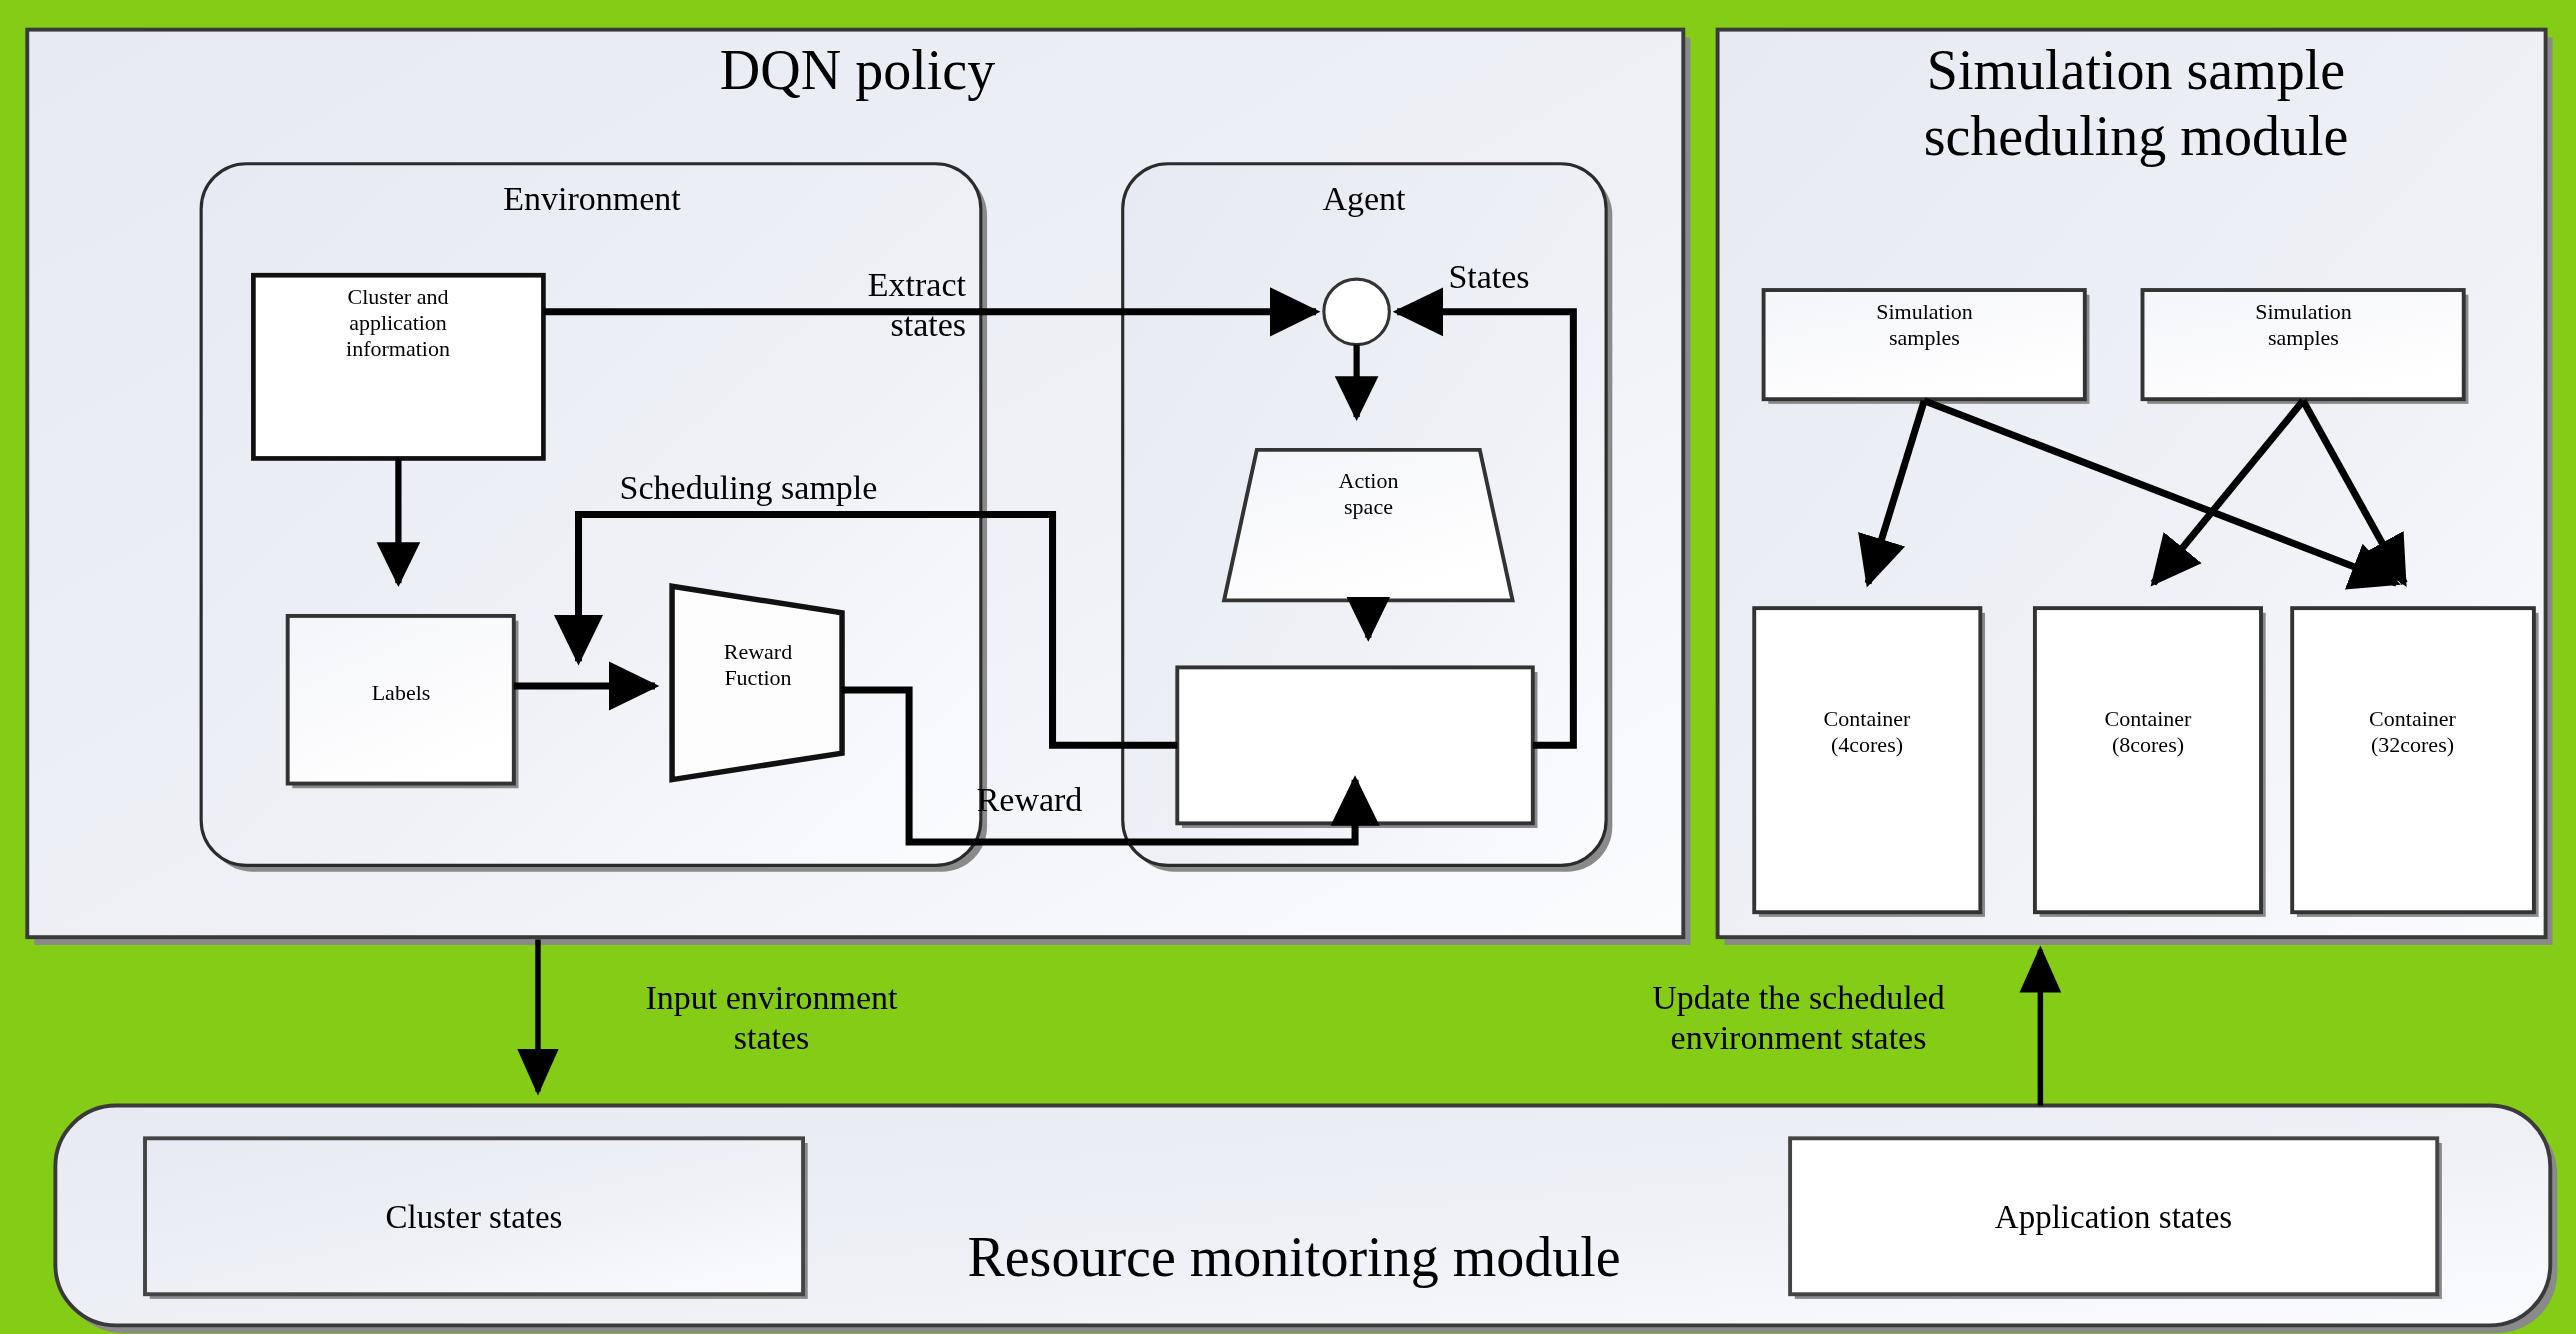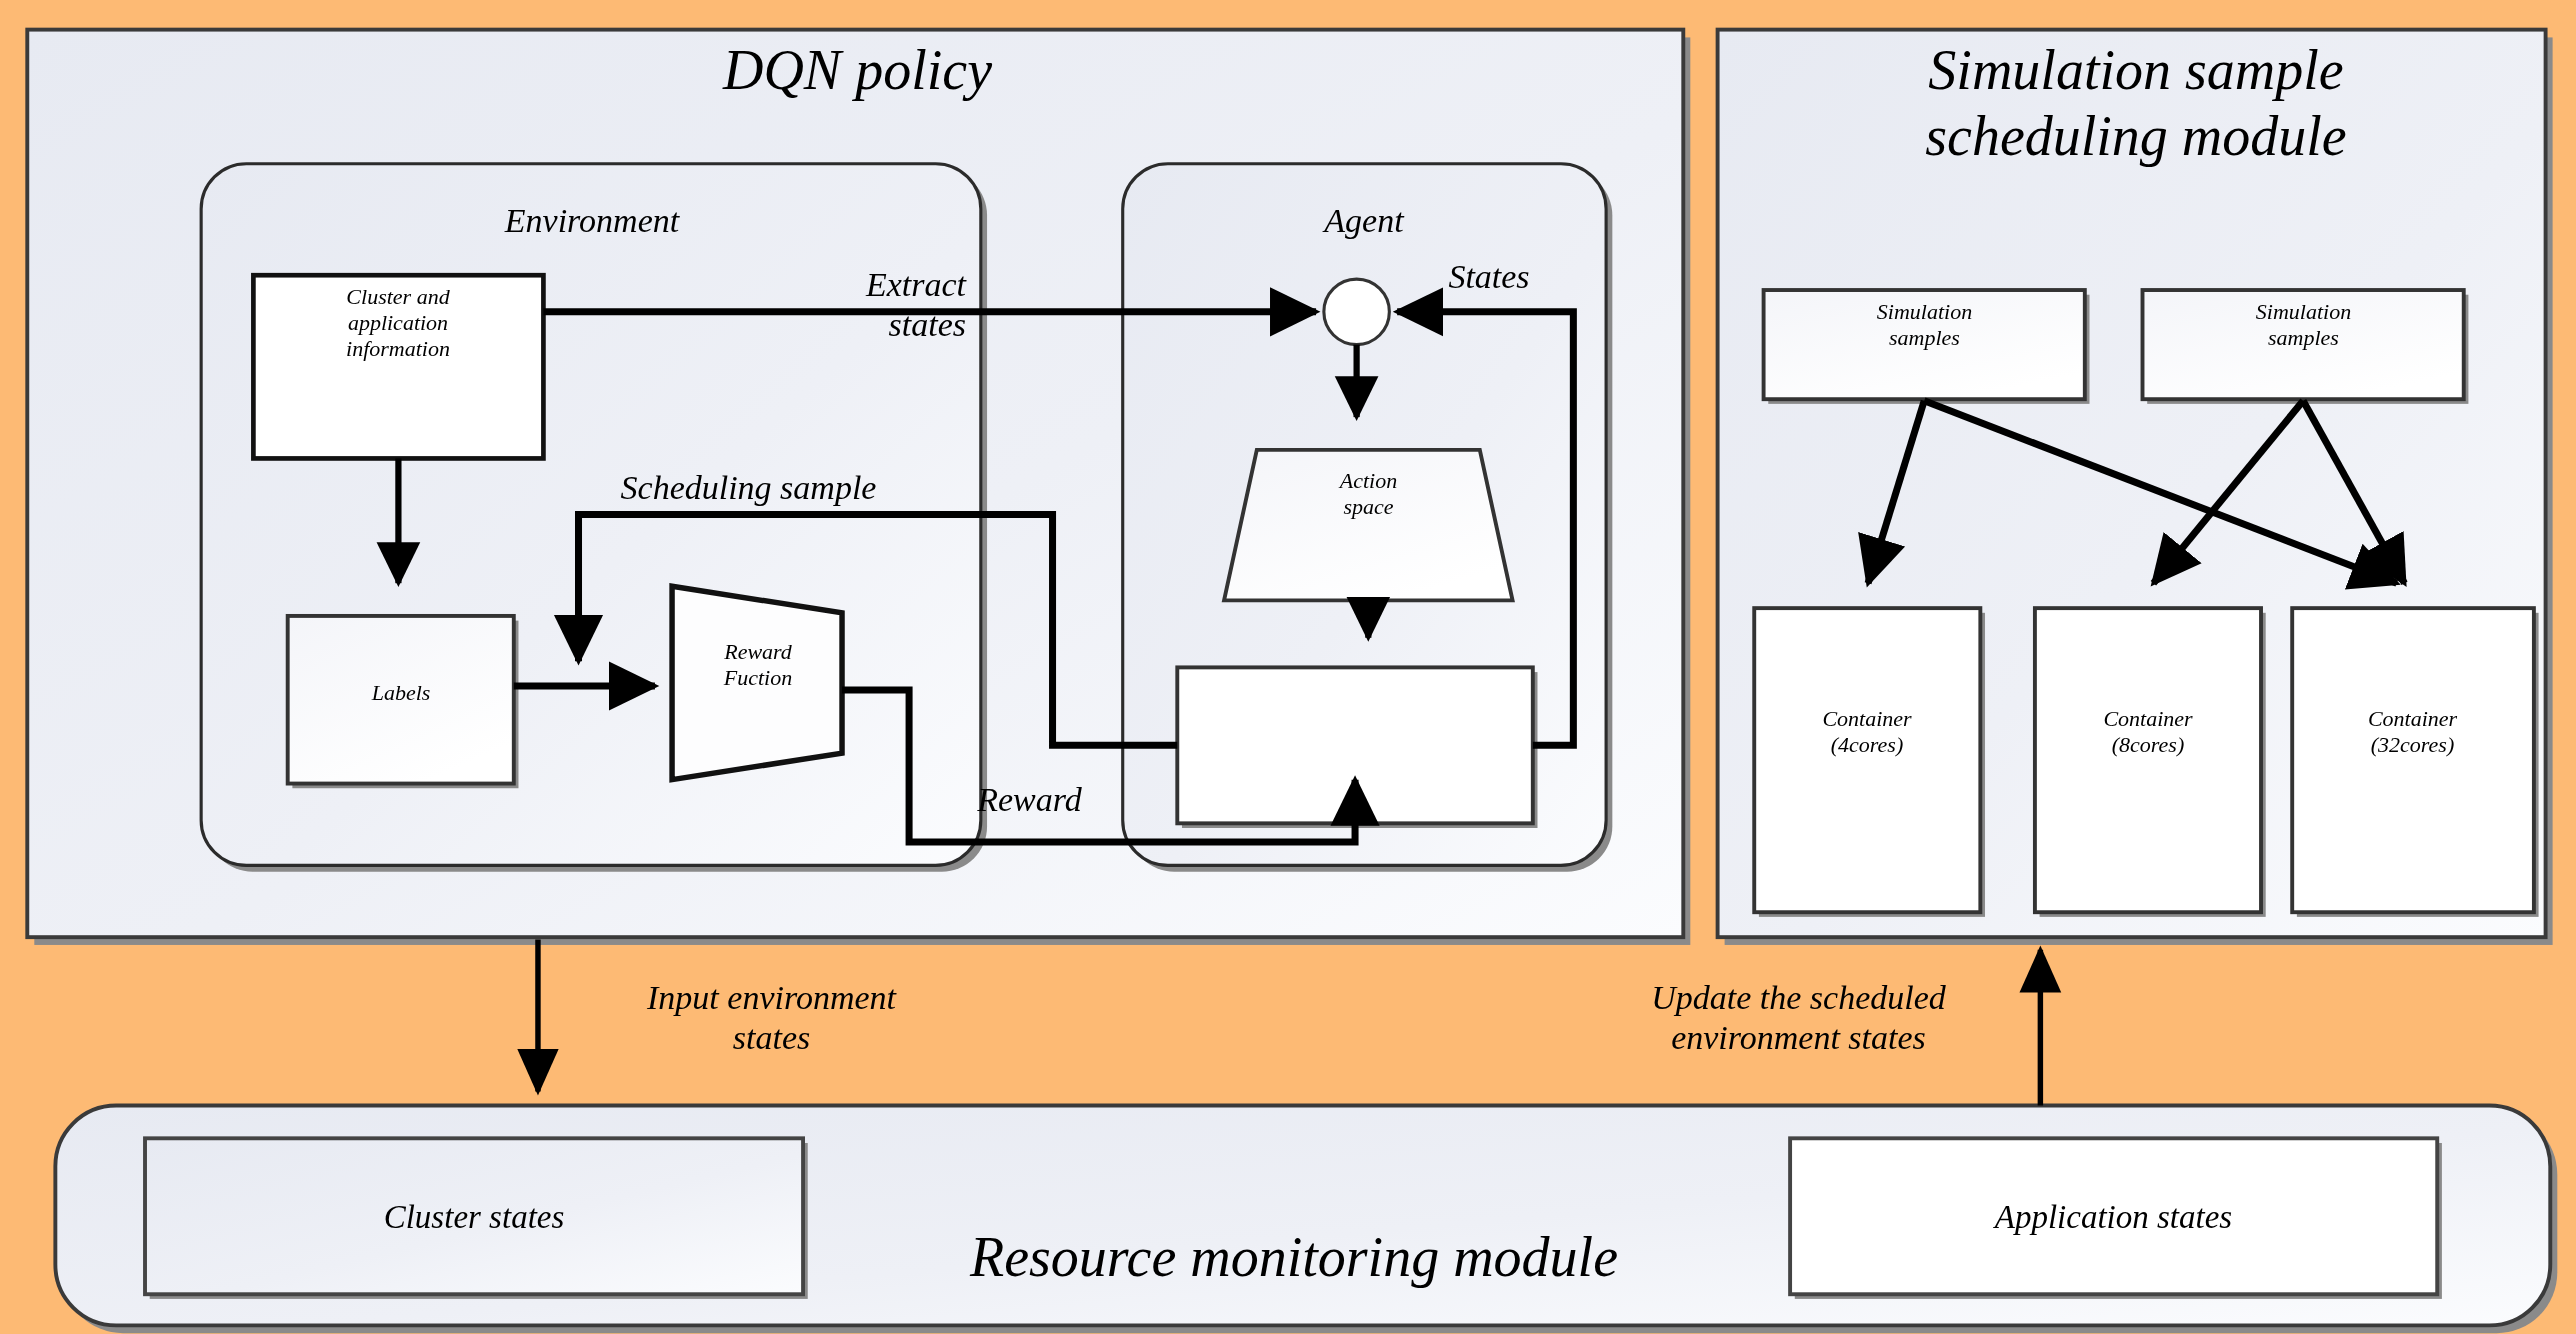--- a/index.html
+++ b/index.html
@@ -1,21 +1,21 @@
 <!DOCTYPE html>
 <html style="font-size:12.5px"><head>
 <meta charset="utf-8">
 <style>
   html,body{margin:0;padding:0;background:#ffffff;}
   body{font-family:"Liberation Serif",serif;}
-  #stage{position:relative;width:2576px;height:1334px;background:#fdba74;overflow:hidden;font-style:italic;}
+  #stage{position:relative;width:2576px;height:1334px;background:#84cc16;overflow:hidden;}
   svg{position:absolute;left:0;top:0;width:2576px;height:1334px;}
   .lbl{position:absolute;text-align:center;color:#000;line-height:1.18;
        font-family:"Liberation Serif",serif;white-space:pre-line;}
-  .t-panel{font-size:34px;margin-top:22px;}
+  .t-panel{font-size:34px;}
   .t-box{font-size:22px;}
   .t-edge{font-size:34px;}
   .t-bigtitle{font-size:56px;}
   .t-small{font-size:33px;}
 </style>
 </head>
 <body>
 
 <div id="stage">
 

